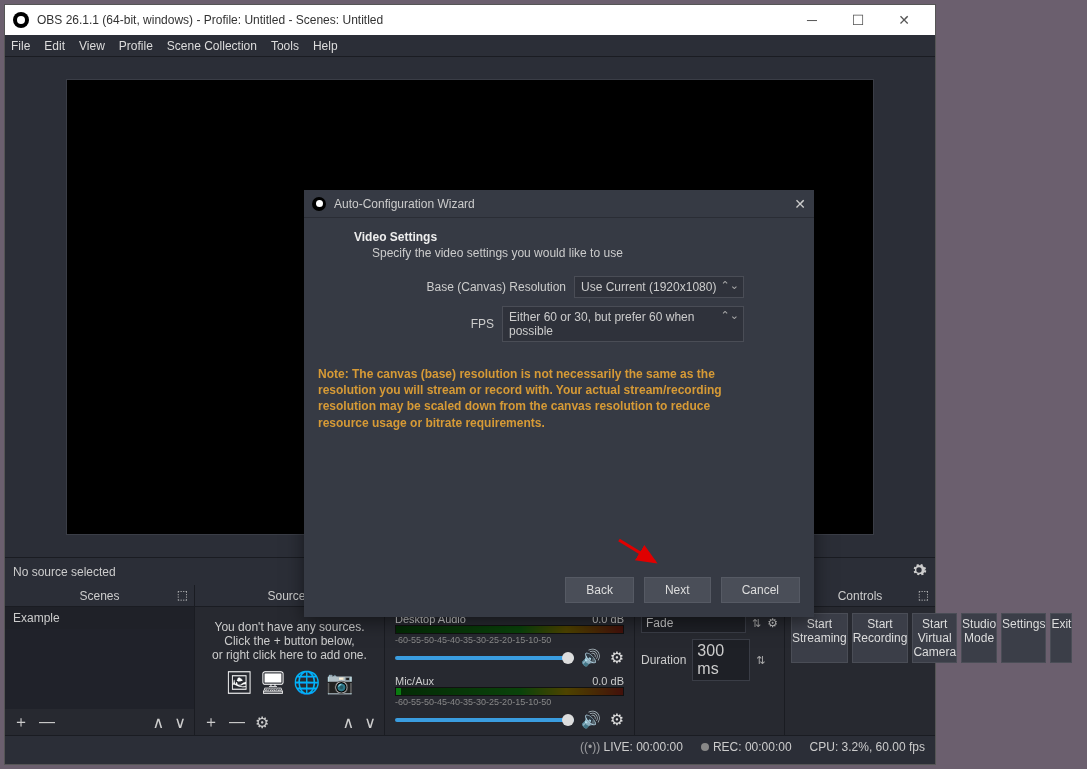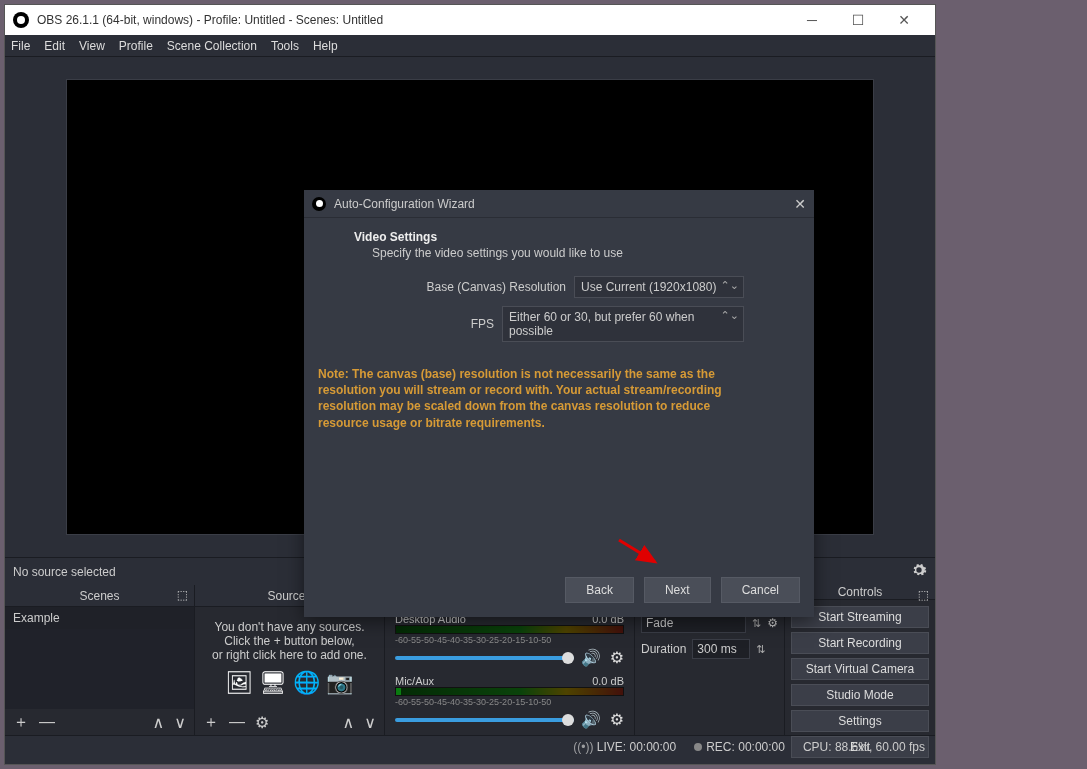--- a/index.html
+++ b/index.html
@@ -38,22 +38,22 @@
 .meter{height:9px;background:linear-gradient(to right,#0a7a10 0%,#1fbf1f 55%,#e0c000 75%,#c03020 100%);position:relative;border:1px solid #111;}
 .meter .fill{position:absolute;right:0;top:0;bottom:0;background:rgba(0,0,0,.65);}
 .scale{display:flex;justify-content:flex-start;font-size:9px;color:#888;margin-top:1px;}
 .slider-row{display:flex;align-items:center;gap:8px;margin-top:3px;}
 .slider{flex:1;height:4px;background:#3a9de0;border-radius:2px;position:relative;}
 .slider .knob{position:absolute;right:0;top:-4px;width:12px;height:12px;border-radius:50%;background:#ddd;}
 .spk{color:#ddd;font-size:16px;}
 .trans-body{padding:6px;color:#ccc;font-size:12px;}
 .trans-row{display:flex;align-items:center;gap:6px;margin-bottom:6px;}
 .trans-select{flex:1;background:#1e2026;border:1px solid #3a3d46;color:#ccc;padding:2px 4px;font-size:12px;}
-.dur-input{width:58px;background:#1e2026;border:1px solid #3a3d46;color:#ccc;padding:2px 4px;font-size:12px;}
-.ctrl-body{padding:6px;display:flex;flex-direction:column;gap:4px;}
+.dur-input{width:58px;background:#1e2026;border:1px solid #3a3d46;color:#ccc;padding:2px 4px;font-size:16px;}
+.ctrl-body{padding:6px;display:flex;flex-direction:row;gap:4px;}
 .ctrl-btn{background:#3b3e48;border:1px solid #4a4d56;color:#ddd;font-size:12px;padding:3px 0;text-align:center;}
 .statusbar{height:22px;background:#2b2e37;border-top:1px solid #1a1c22;display:flex;align-items:center;justify-content:flex-end;gap:18px;padding:0 10px;color:#ccc;font-size:12px;}
 .statusbar .dot{display:inline-block;width:8px;height:8px;border-radius:50%;background:#888;margin-right:4px;vertical-align:middle;}
 
 .dialog{position:absolute;left:304px;top:190px;width:510px;background:#363a44;color:#ddd;box-shadow:0 4px 18px rgba(0,0,0,.5);}
 .dlg-title{height:28px;display:flex;align-items:center;padding:0 8px;font-size:12px;color:#ccc;border-bottom:1px solid #2a2d35;}
 .dlg-title .logo{width:14px;height:14px;border-radius:50%;background:#000;margin-right:8px;position:relative;}
 .dlg-title .logo:after{content:"";position:absolute;width:7px;height:7px;border-radius:50%;background:#fff;left:3.5px;top:3.5px;}
 .dlg-title .x{margin-left:auto;color:#ccc;font-size:14px;}
 .dlg-body{padding:12px 30px 16px 50px;font-size:12px;}
@@ -249,21 +249,21 @@
         <div class="ctrl-btn">Studio Mode</div>
         <div class="ctrl-btn">Settings</div>
         <div class="ctrl-btn">Exit</div>
       </div>
     </div>
   </div>
 
   <div class="statusbar">
     <span><span style="opacity:.7;">((•))</span> <span>LIVE: 00:00:00</span></span>
     <span><span class="dot"></span><span>REC: 00:00:00</span></span>
-    <span>CPU: 88.6%, 60.00 fps</span>
+    <span>CPU: 3.2%, 60.00 fps</span>
   </div>
 </div>
 
 <div class="dialog">
   <div class="dlg-title">
     <span class="logo"></span>
     <span>Auto-Configuration Wizard</span>
     <span class="x">✕</span>
   </div>
   <div class="dlg-body">

